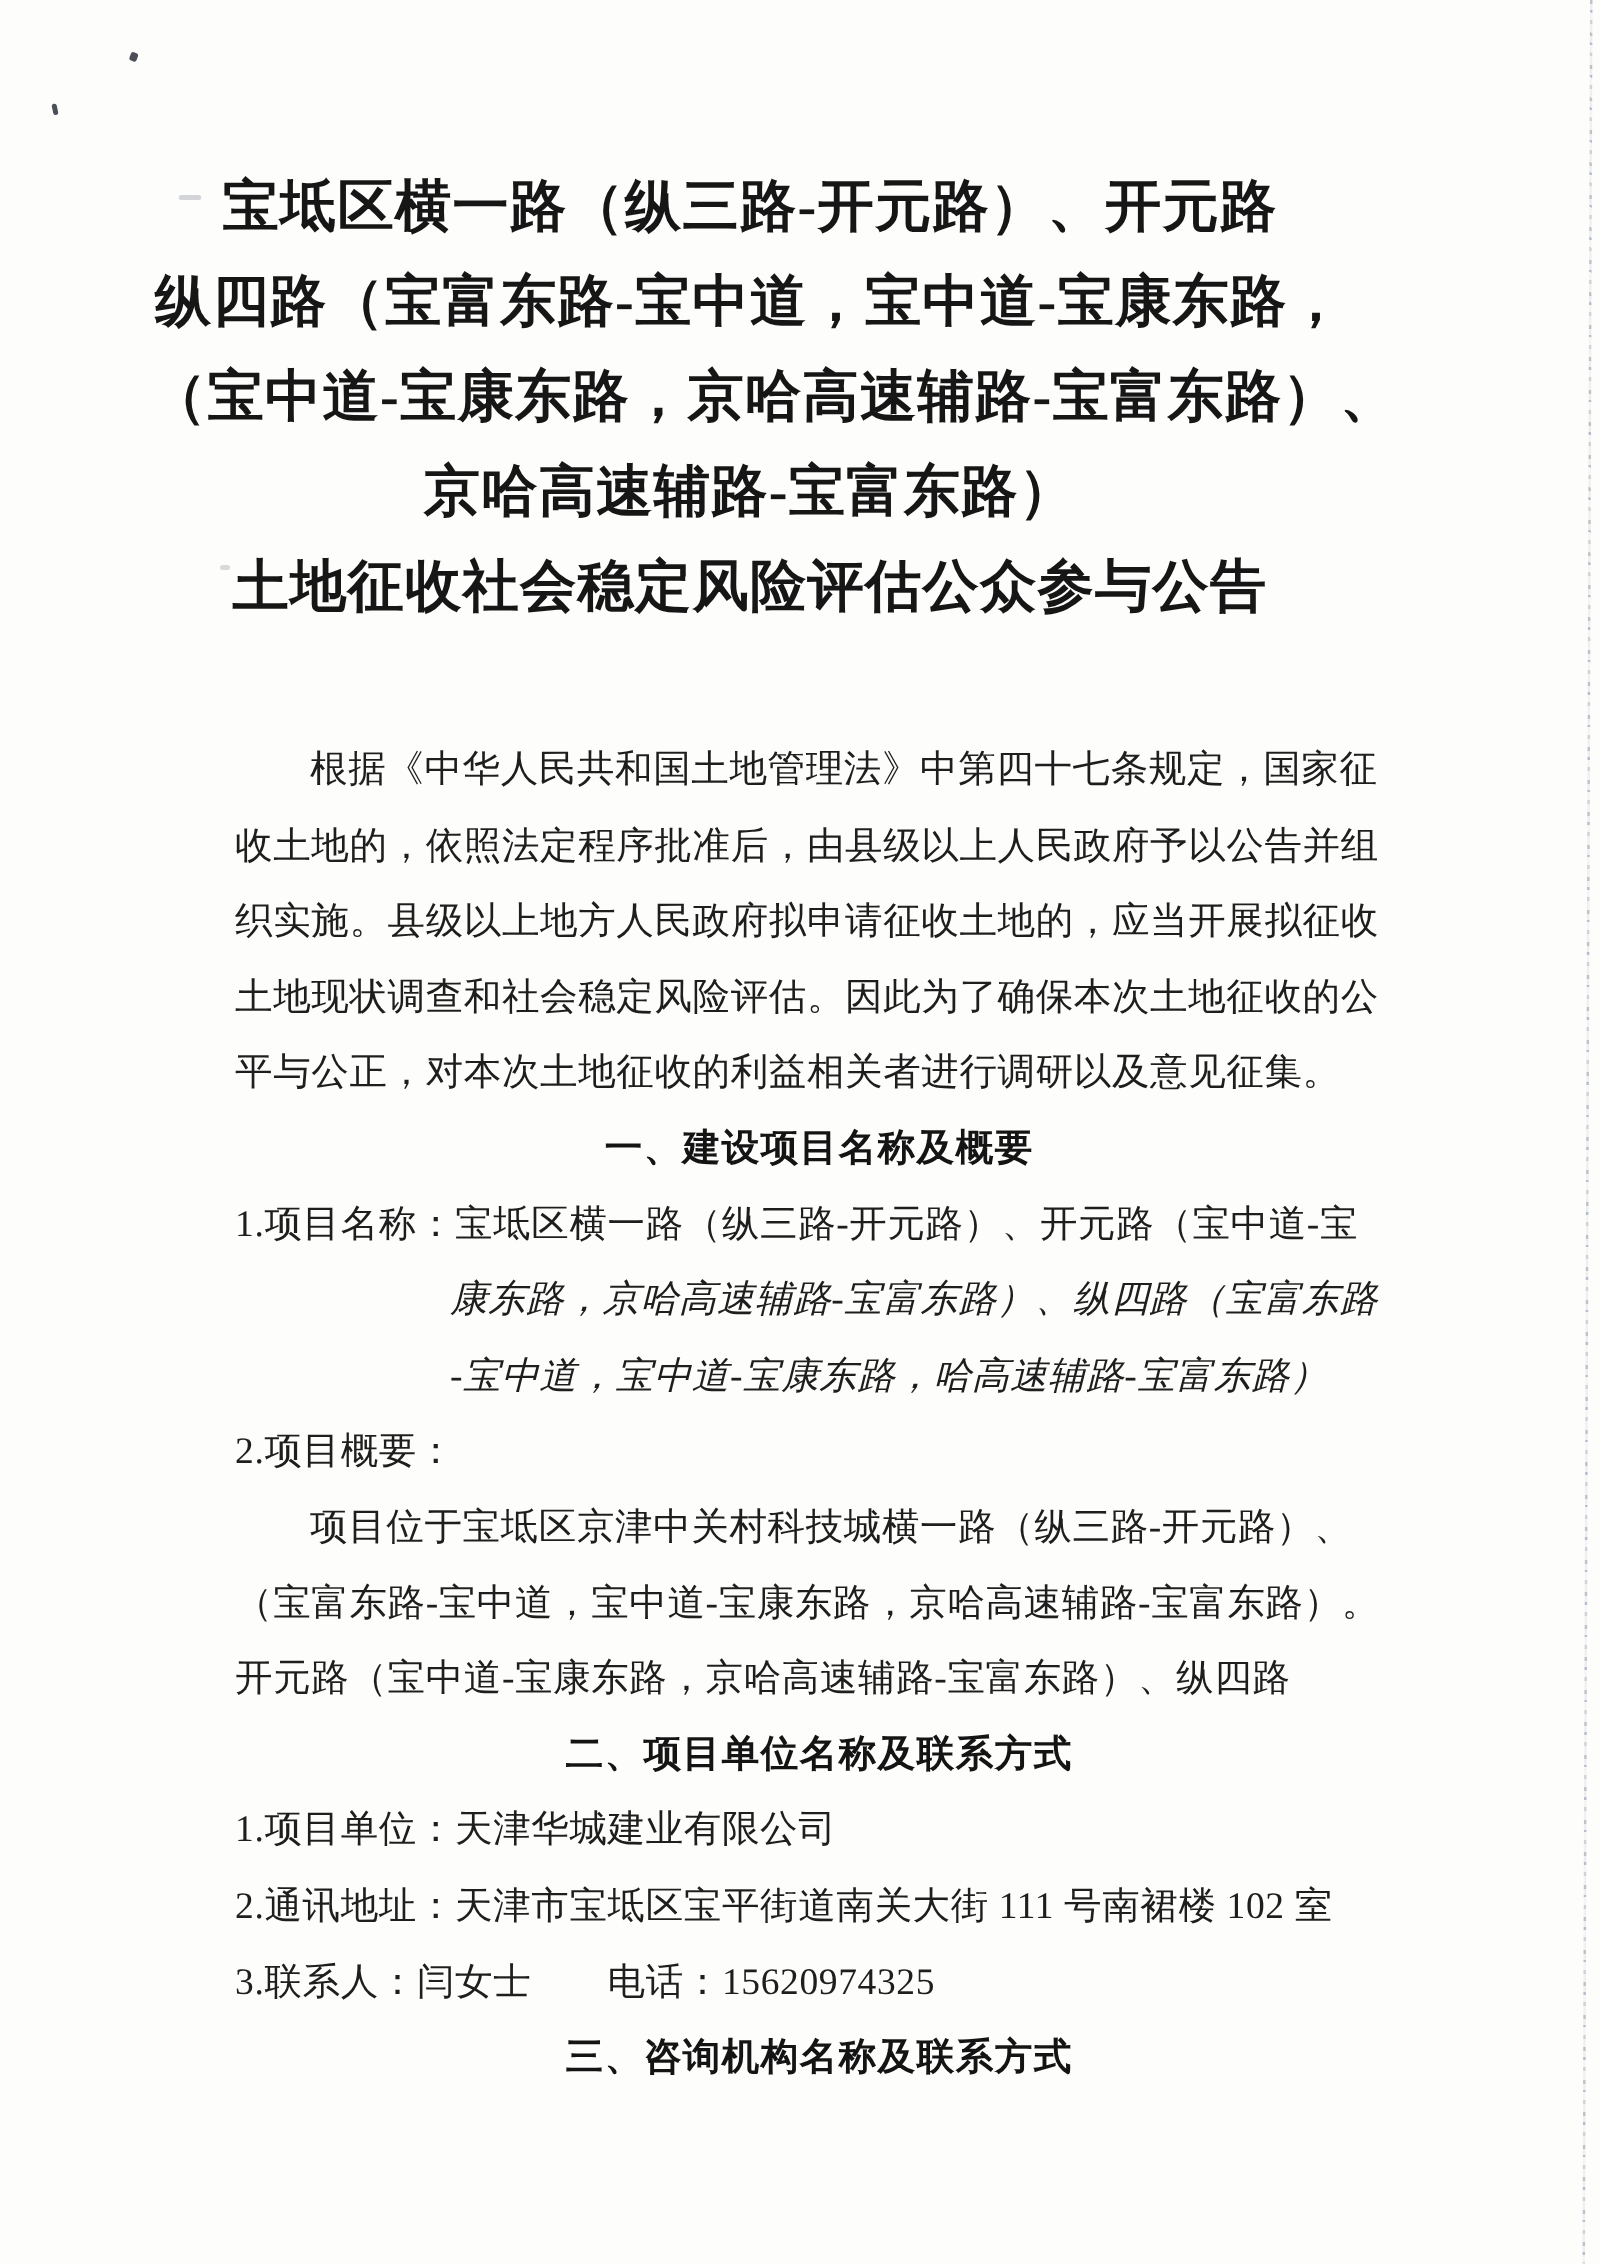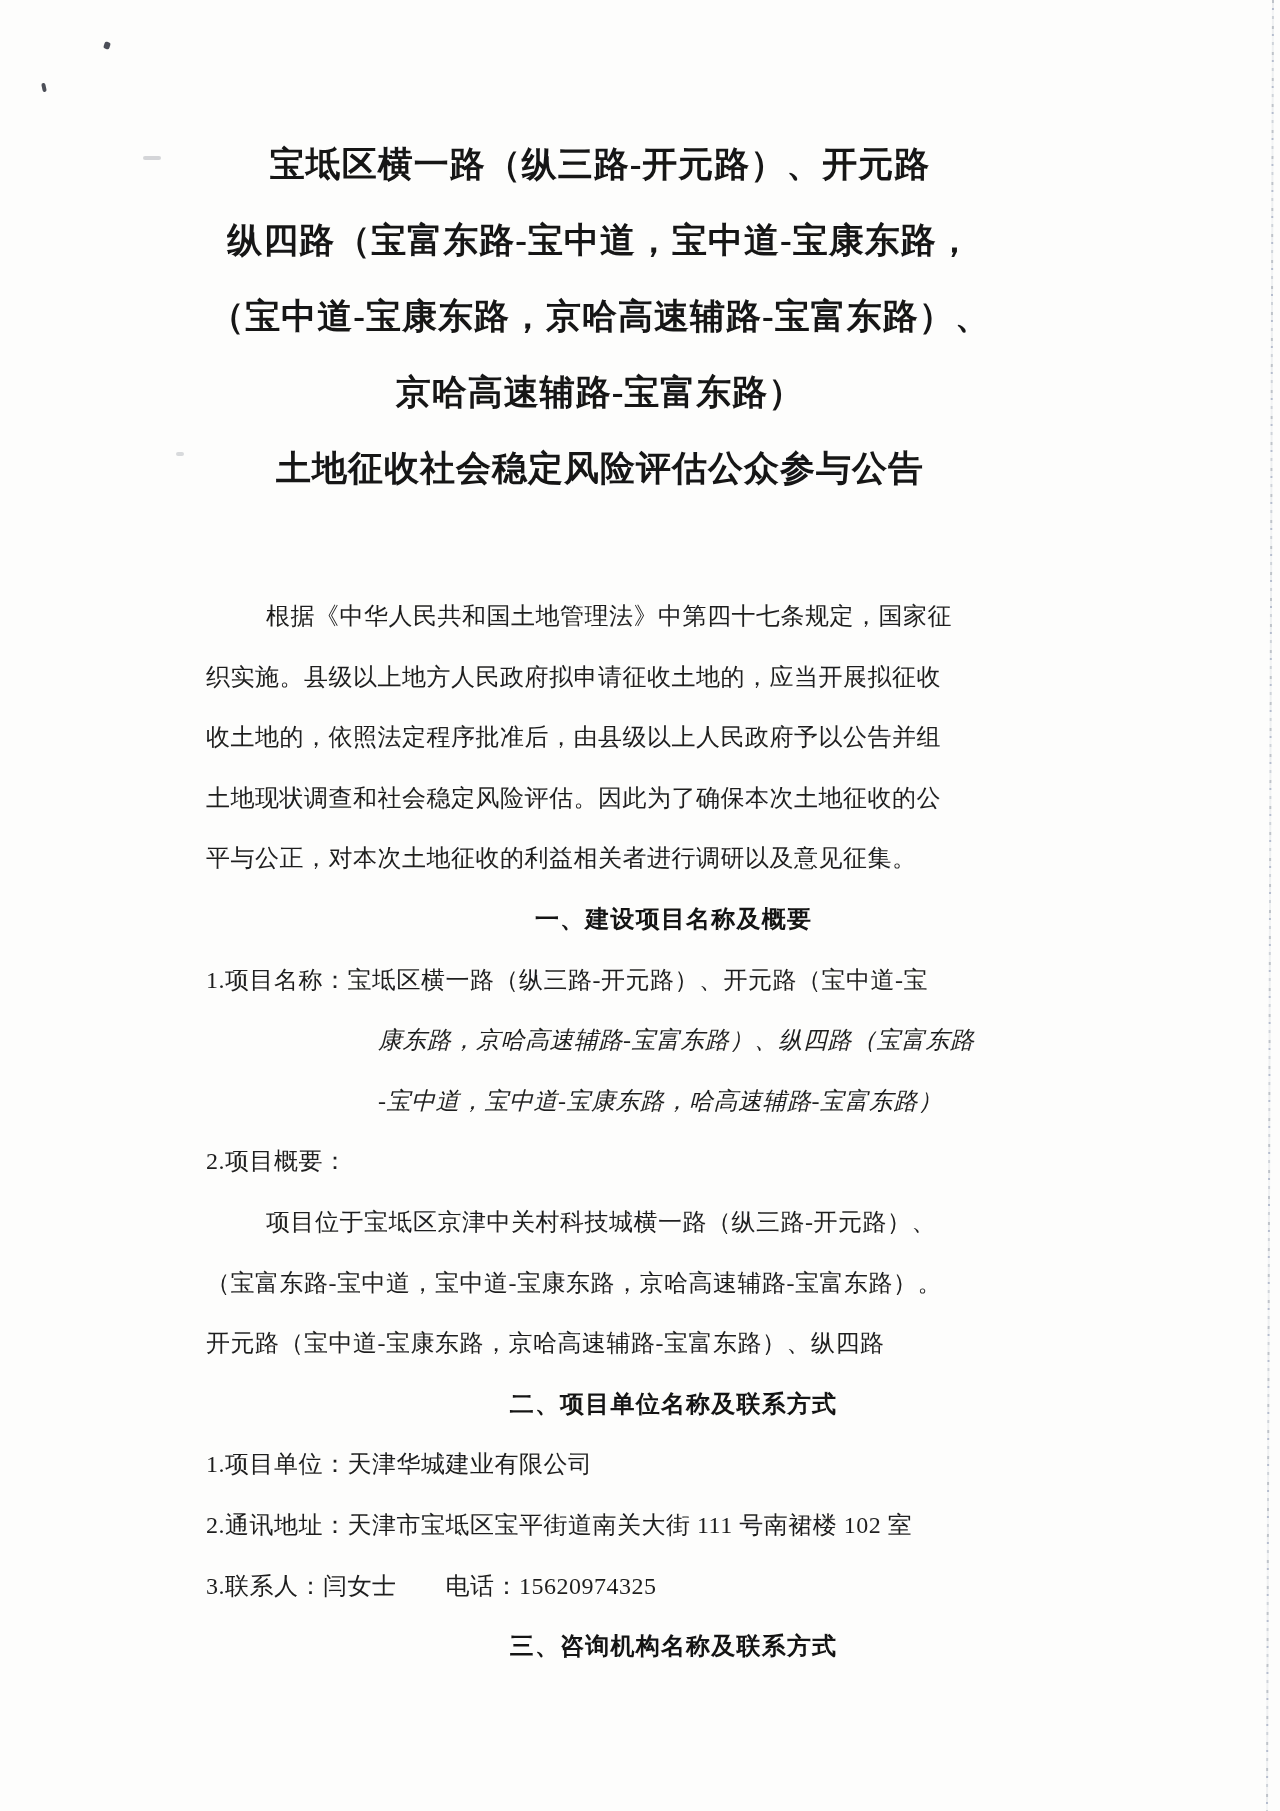--- a/index.html
+++ b/index.html
@@ -13,29 +13,29 @@
   
   .title-block{
     position:absolute;
     left:120px;top:127px;width:960px;
     text-align:center;
     color:#161616;
     font-weight:bold;
   }
   .t-line{
     height:76px;line-height:76px;
-    font-size:35px;
+    font-size:45px;
     letter-spacing:1px;
     white-space:nowrap;
   }
   
   .body-block{
     position:absolute;
-    left:206px;top:586px;width:935px;
-    font-size:24px;
+    left:188px;top:586px;width:935px;
+    font-size:30px;
     line-height:60.6px;
     color:#1e1e1e;
     letter-spacing:0.5px;
   }
   .b-line{white-space:nowrap;}
   .ind2{text-indent:60px;}
   .hang{padding-left:172px;font-style:italic;}
   .head{font-weight:bold;letter-spacing:1.2px;color:#141414;text-align:center;}
   
   .speck{
@@ -81,22 +81,22 @@
   <div class="title-block">
     <div class="t-line">宝坻区横一路（纵三路-开元路）、开元路</div>
     <div class="t-line">纵四路（宝富东路-宝中道，宝中道-宝康东路，</div>
     <div class="t-line">（宝中道-宝康东路，京哈高速辅路-宝富东路）、</div>
     <div class="t-line">京哈高速辅路-宝富东路）</div>
     <div class="t-line">土地征收社会稳定风险评估公众参与公告</div>
   </div>
 
   <div class="body-block">
     <div class="b-line ind2">根据《中华人民共和国土地管理法》中第四十七条规定，国家征</div>
+    <div class="b-line">收土地的，依照法定程序批准后，由县级以上人民政府予以公告并组</div>
     <div class="b-line">织实施。县级以上地方人民政府拟申请征收土地的，应当开展拟征收</div>
-    <div class="b-line">收土地的，依照法定程序批准后，由县级以上人民政府予以公告并组</div>
     <div class="b-line">土地现状调查和社会稳定风险评估。因此为了确保本次土地征收的公</div>
     <div class="b-line">平与公正，对本次土地征收的利益相关者进行调研以及意见征集。</div>
     <div class="b-line head">一、建设项目名称及概要</div>
     <div class="b-line">1.项目名称：宝坻区横一路（纵三路-开元路）、开元路（宝中道-宝</div>
     <div class="b-line hang">康东路，京哈高速辅路-宝富东路）、纵四路（宝富东路</div>
     <div class="b-line hang">-宝中道，宝中道-宝康东路，哈高速辅路-宝富东路）</div>
     <div class="b-line">2.项目概要：</div>
     <div class="b-line ind2">项目位于宝坻区京津中关村科技城横一路（纵三路-开元路）、</div>
     <div class="b-line">（宝富东路-宝中道，宝中道-宝康东路，京哈高速辅路-宝富东路）。</div>
     <div class="b-line">开元路（宝中道-宝康东路，京哈高速辅路-宝富东路）、纵四路</div>

